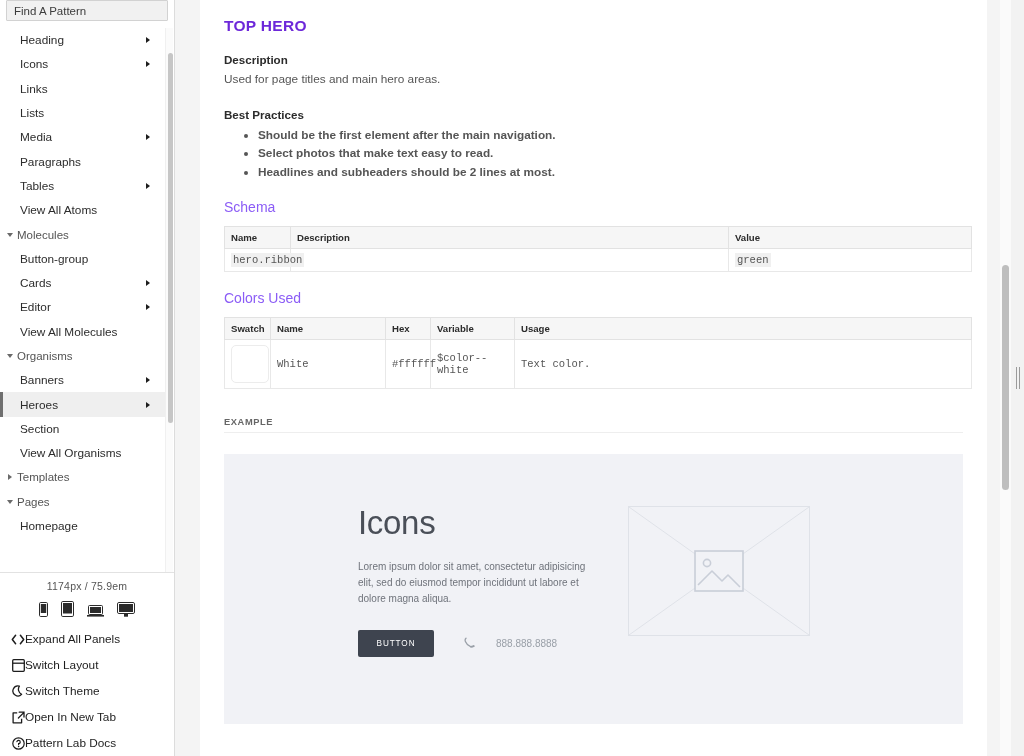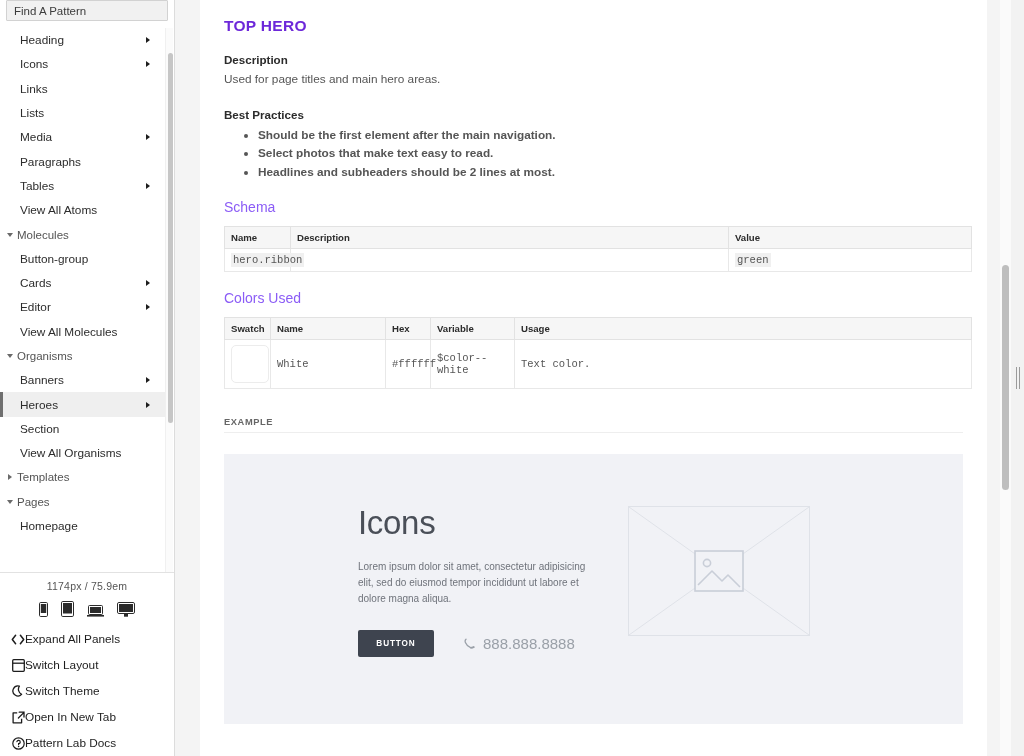--- a/index.html
+++ b/index.html
@@ -133,25 +133,25 @@
   .hero-stage { background: #f1f2f6; height: 270px; margin-top: 21px; position: relative; }
   .hero-inner {
     position: absolute; left: 134px; top: 52px; right: 30px; display: flex;
     gap: 40px; align-items: flex-start;
   }
   .hero-left { width: 230px; }
   .hero-h1 { font-size: 33px; color: #4a4f58; font-weight: normal; line-height: 1; letter-spacing: -0.3px; }
   .hero-copy { font-size: 10px; color: #6f737b; line-height: 1.62; margin-top: 20px; }
   .hero-actions { display: flex; align-items: center; gap: 30px; margin-top: 22px; }
   .hero-btn {
-    background: #3e444f; color: #fff; font-size: 8.2px; font-weight: bold;
+    background: #3e444f; color: #fff; font-size: 8.2px; font-weight: normal;
     letter-spacing: .9px; border: 0; padding: 9px 0; width: 76px; text-align: center;
     cursor: pointer; font-family: "Liberation Sans", sans-serif; border-radius: 2px;
   }
-  .hero-phone { display: flex; align-items: center; gap: 8px; font-size: 15px; color: #9aa0a8; }
+  .hero-phone { display: flex; align-items: center; gap: 21px; font-size: 10px; color: #9aa0a8; }
   .img-ph { width: 182px; height: 130px; border: 1px solid #dfe2e8; position: relative; }
 
   
   .viewport-scroll {
     position: absolute; right: 13px; top: 0; width: 11px; height: 756px; background: #fafafa;
   }
   .viewport-scroll .thumb {
     position: absolute; left: 2px; width: 7px; top: 265px; height: 225px;
     background: #bebebe; border-radius: 4px;
   }

